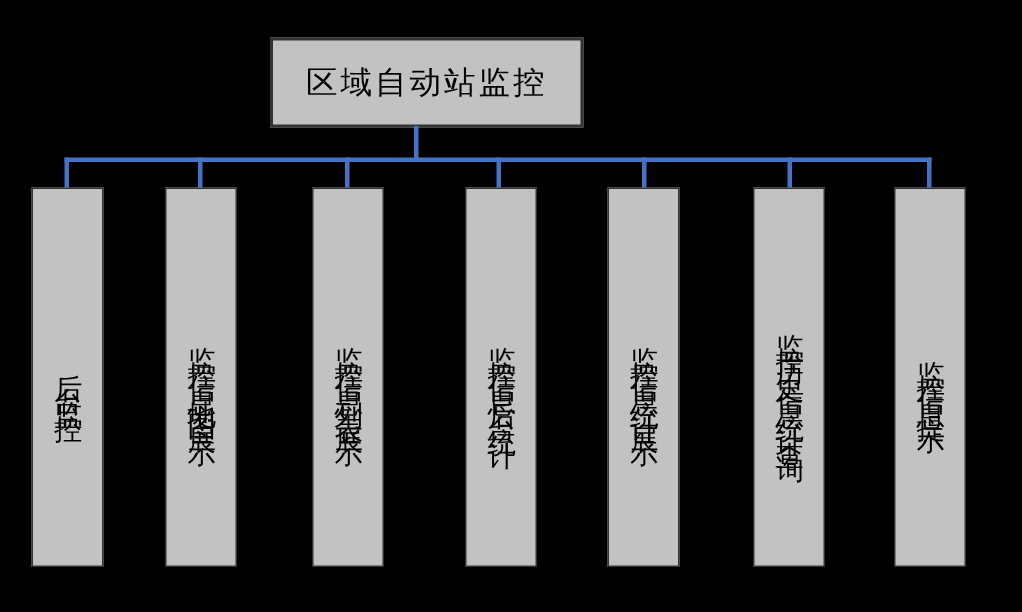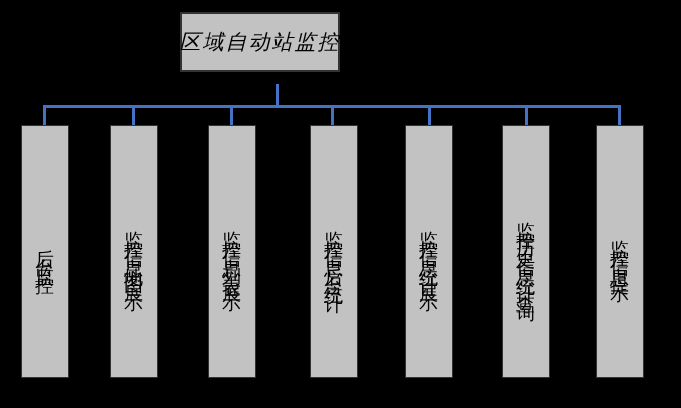--- a/index.html
+++ b/index.html
@@ -20,24 +20,23 @@
     background: #c2c2c2;
     border: 2px solid #333333;
     box-sizing: border-box;
     display: flex;
     align-items: center;
     justify-content: center;
     color: #000000;
   }
   .node.root {
     left: 180px;
-    top: 12px;
-    width: 160px;
+    top: 25px;
+    width: 209px;
     height: 60px;
-    font-style: italic;
   }
   .node.root .label {
     font-size: 21px;
     letter-spacing: 2px;
     white-space: nowrap;
     font-weight: 400;
   }
   .node.child {
     width: 48px;
     top: 125px;

